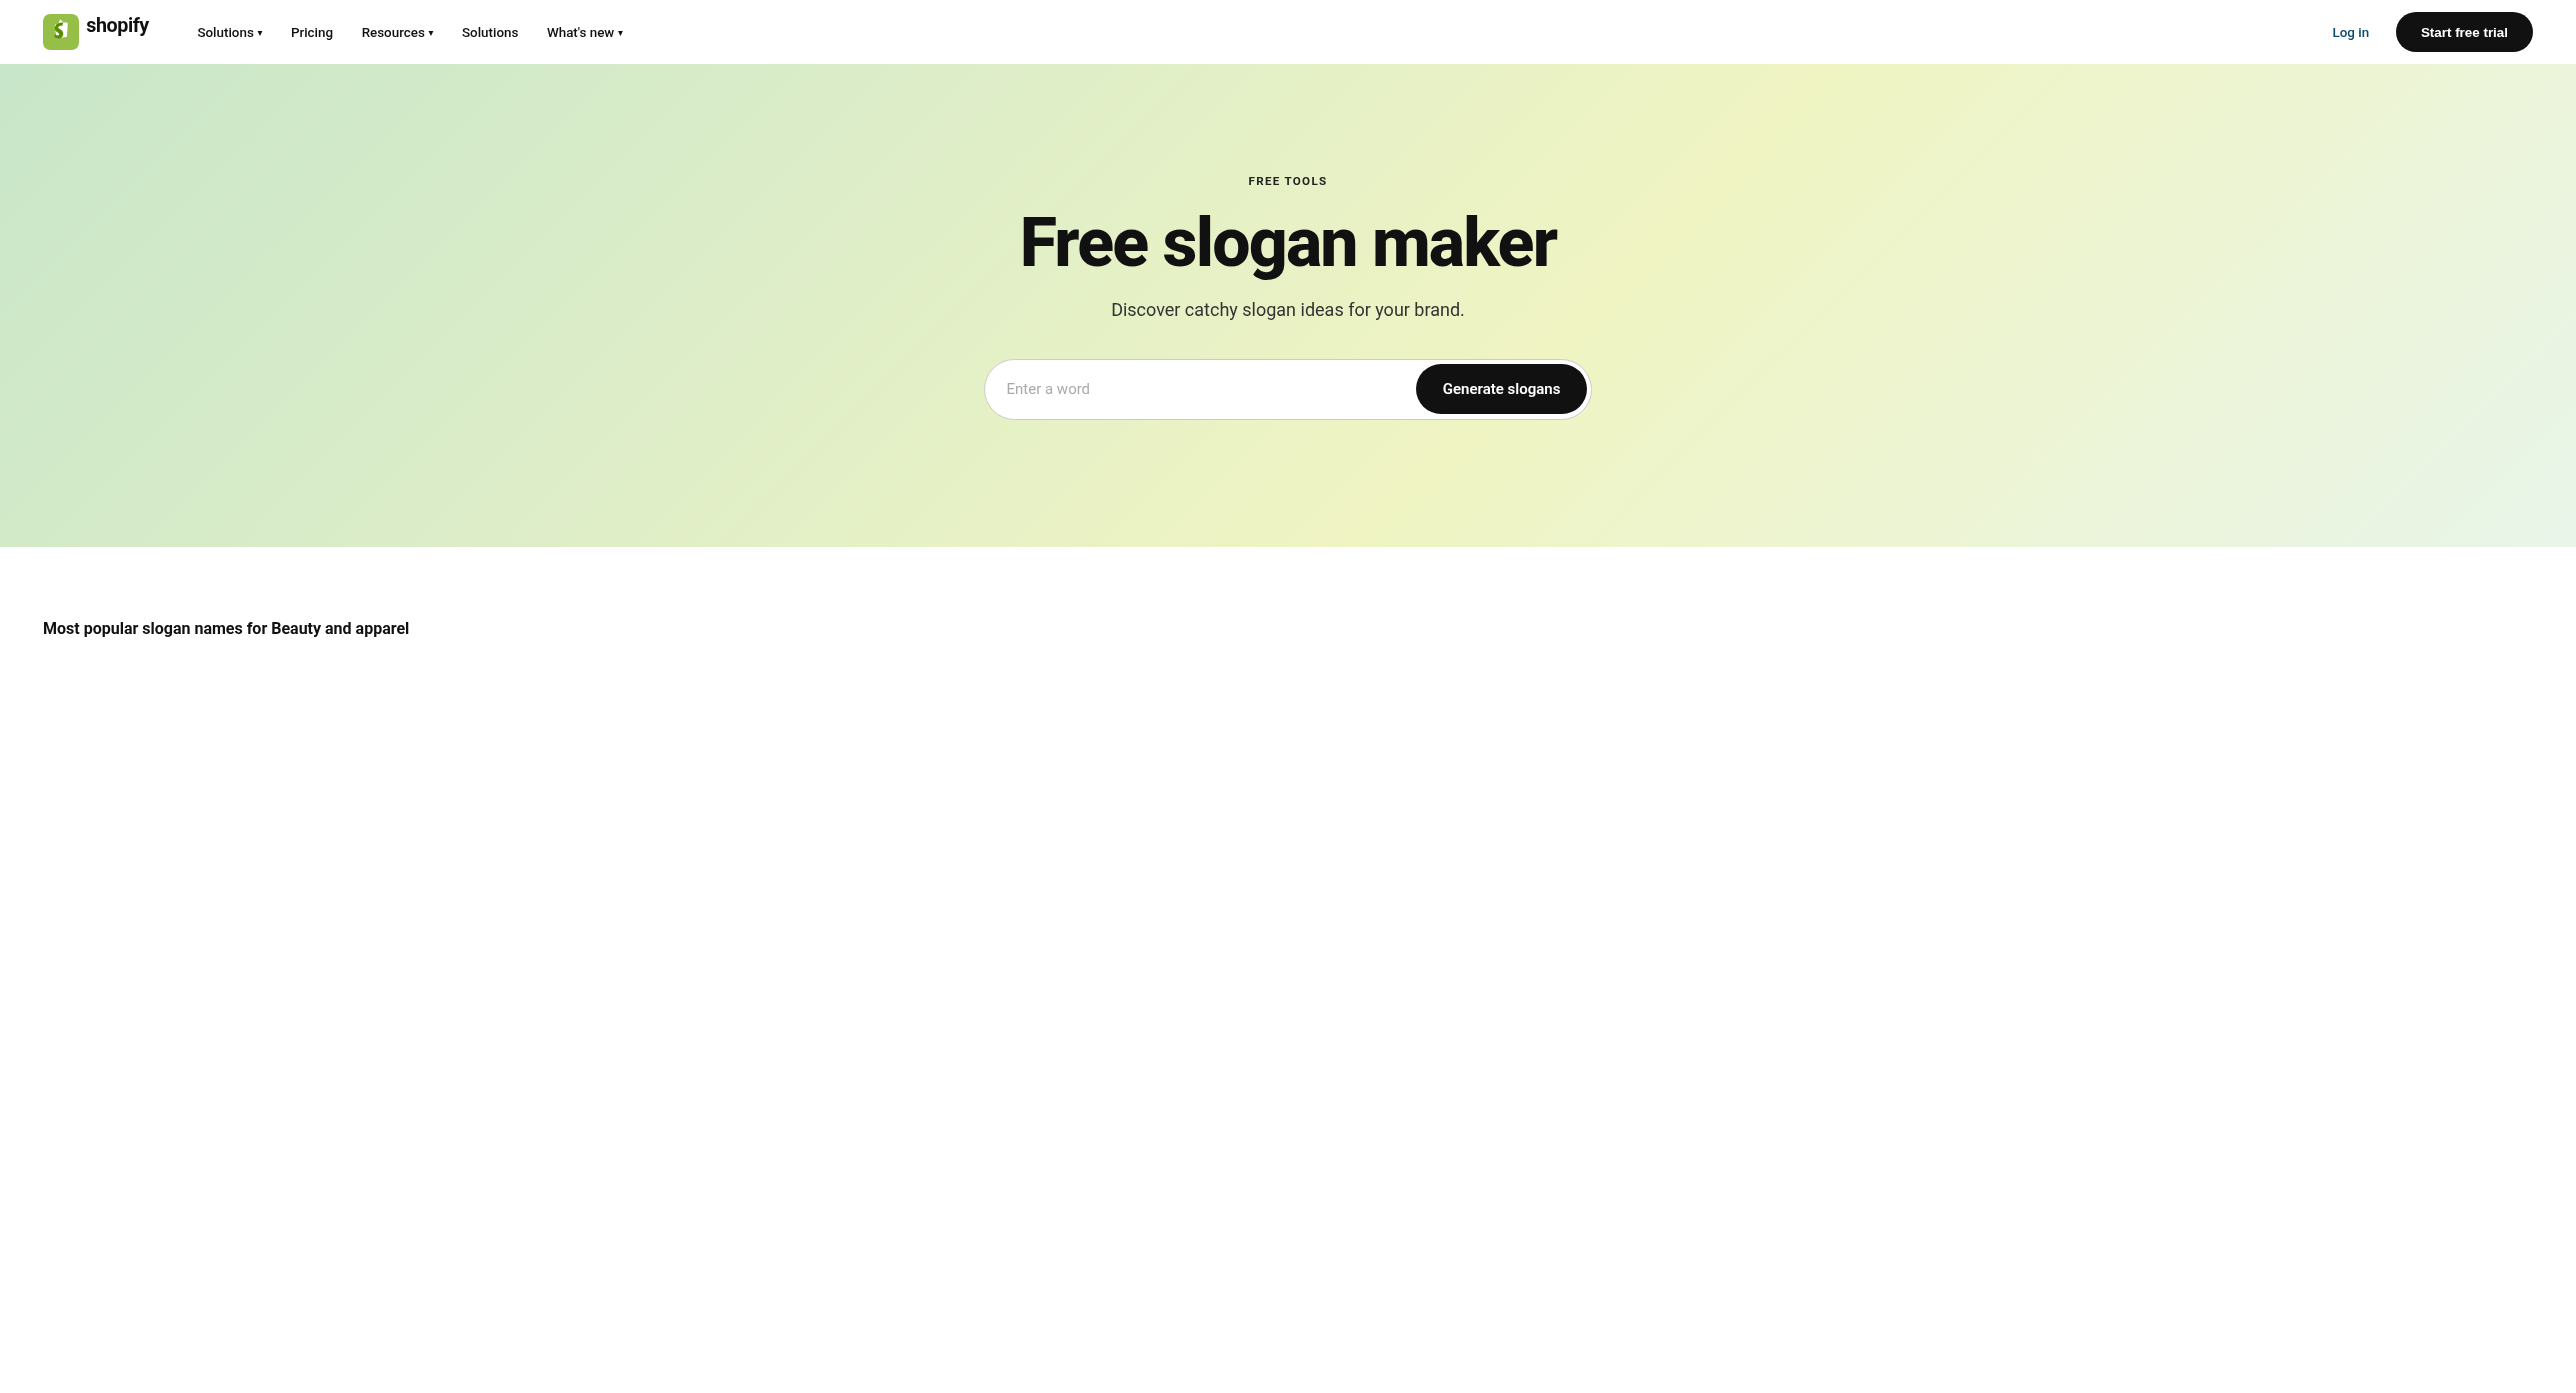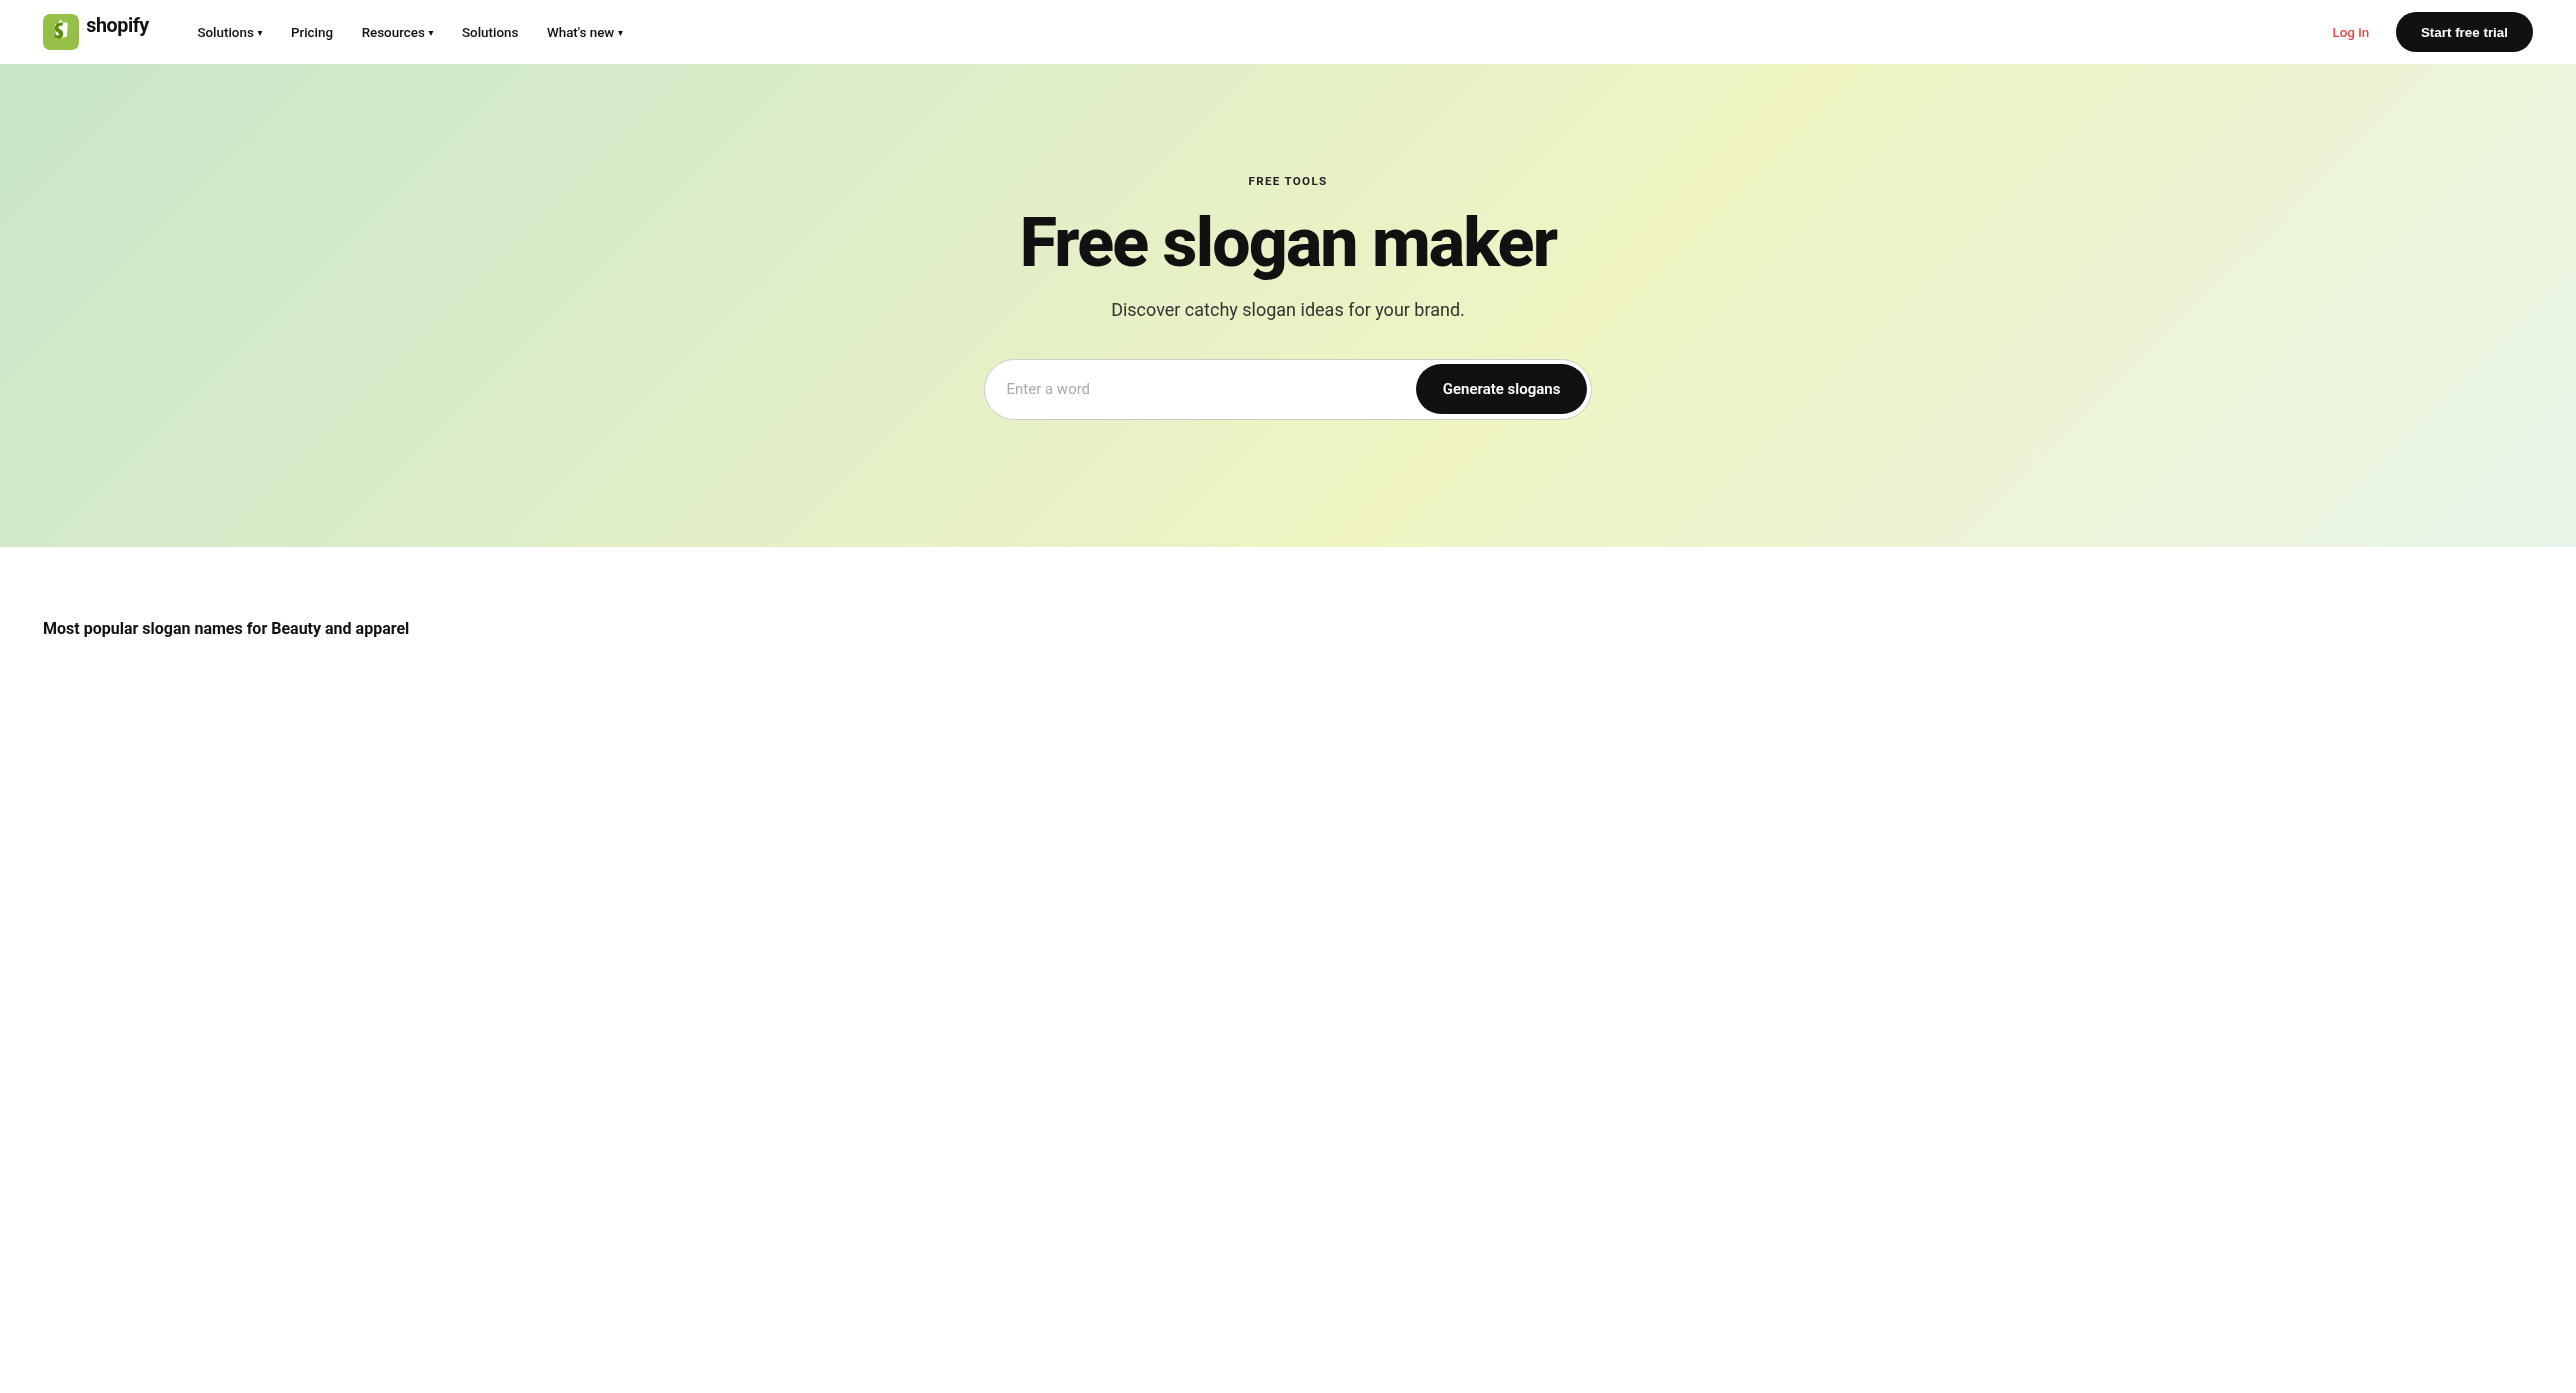--- a/index.html
+++ b/index.html
@@ -71,21 +71,21 @@
 
     .nav-actions {
       display: flex;
       align-items: center;
       gap: 14.3px;
     }
 
     .login-link {
       font-size: 13.4px;
       font-weight: 500;
-      color: #ef4444;
+      color: #0c4a6e;
       text-decoration: none;
       padding: 7.2px 12.5px;
       cursor: pointer;
     }
 
     .start-trial-btn {
       background: #111;
       color: #fff;
       border: none;
       border-radius: 45px;

